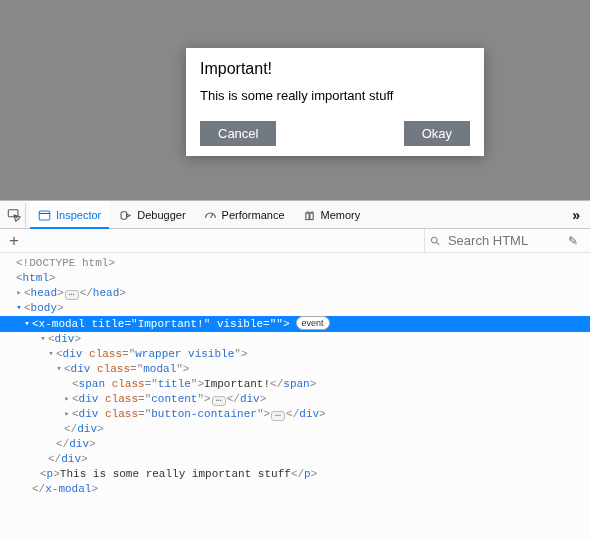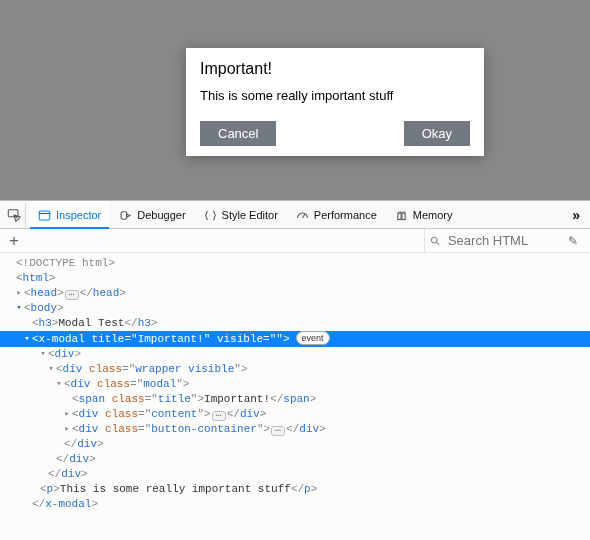--- a/index.html
+++ b/index.html
@@ -218,26 +218,20 @@
     </div>
     <div class="tab">
       <svg width="13" height="13" viewBox="0 0 16 16">
         <rect x="2.5" y="3.5" width="7" height="9" rx="2" fill="none" stroke="#555" stroke-width="1.3"></rect>
         <path d="M9.5 6 l4 2 -4 2 z" fill="none" stroke="#555" stroke-width="1.3"></path>
       </svg>
       <span>Debugger</span>
     </div>
     <div class="tab">
       <svg width="13" height="13" viewBox="0 0 16 16">
-        <path d="M5 3 q-2 0 -2 2 t-1 3 q1 1 1 3 t2 2 M11 3 q2 0 2 2 t1 3 q-1 1 -1 3 t-2 2" fill="none" stroke="#555" stroke-width="1.3"></path>
-      </svg>
-      <span>Style Editor</span>
-    </div>
-    <div class="tab">
-      <svg width="13" height="13" viewBox="0 0 16 16">
         <path d="M2 11 a6 6 0 1 1 12 0" fill="none" stroke="#555" stroke-width="1.3"></path>
         <line x1="8" y1="11" x2="11" y2="6" stroke="#555" stroke-width="1.3"></line>
       </svg>
       <span>Performance</span>
     </div>
     <div class="tab">
       <svg width="13" height="13" viewBox="0 0 16 16">
         <rect x="3.5" y="5" width="4" height="8" fill="none" stroke="#555" stroke-width="1.3"></rect>
         <rect x="8.5" y="5" width="4" height="8" fill="none" stroke="#555" stroke-width="1.3"></rect>
         <path d="M5 5 v-2 M7 5 v-2 M10 5 v-2 M12 5 v-2" stroke="#555" stroke-width="1.2"></path>
@@ -259,21 +253,20 @@
   <div class="tree">
 
     <div class="row"><span class="gut"></span><span class="tog"> </span><span class="doctype">&lt;!DOCTYPE html&gt;</span></div>
 
     <div class="row"><span class="gut"></span><span class="tog"> </span><span class="punct">&lt;</span><span class="tagname">html</span><span class="punct">&gt;</span></div>
 
     <div class="row"><span class="gut"></span><span class="pad" style="width:8px"></span><span class="tog">▸</span><span class="punct">&lt;</span><span class="tagname">head</span><span class="punct">&gt;</span><span class="ellips">…</span><span class="punct">&lt;/</span><span class="tagname">head</span><span class="punct">&gt;</span></div>
 
     <div class="row"><span class="gut"></span><span class="pad" style="width:8px"></span><span class="tog" style="color:#2a6fd1">▾</span><span class="punct">&lt;</span><span class="tagname">body</span><span class="punct">&gt;</span></div>
 
-    <div class="row"><span class="gut"></span><span class="pad" style="width:16px"></span><span class="tog"> </span><span class="punct">&lt;</span><span class="tagname">h3</span><span class="punct">&gt;</span><span class="text">Modal Test</span><span class="punct">&lt;/</span><span class="tagname">h3</span><span class="punct">&gt;</span></div>
 
     <div class="row selected"><span class="gut"></span><span class="pad" style="width:16px"></span><span class="tog">▾</span><span class="punct">&lt;</span><span class="tagname">x-modal</span> <span class="attrname">title</span><span class="punct">="</span><span class="attrval">Important!</span><span class="punct">"</span> <span class="attrname">visible</span><span class="punct">="</span><span class="attrval"></span><span class="punct">"&gt;</span><span class="badge">event</span></div>
 
 
     <div class="row"><span class="gut"></span><span class="pad" style="width:32px"></span><span class="tog">▾</span><span class="punct">&lt;</span><span class="tagname">div</span><span class="punct">&gt;</span></div>
 
 
     <div class="row"><span class="gut"></span><span class="pad" style="width:40px"></span><span class="tog">▾</span><span class="punct">&lt;</span><span class="tagname">div</span> <span class="attrname">class</span><span class="punct">="</span><span class="attrval">wrapper visible</span><span class="punct">"&gt;</span></div>
 
     <div class="row"><span class="gut"></span><span class="pad" style="width:48px"></span><span class="tog">▾</span><span class="punct">&lt;</span><span class="tagname">div</span> <span class="attrname">class</span><span class="punct">="</span><span class="attrval">modal</span><span class="punct">"&gt;</span></div>

